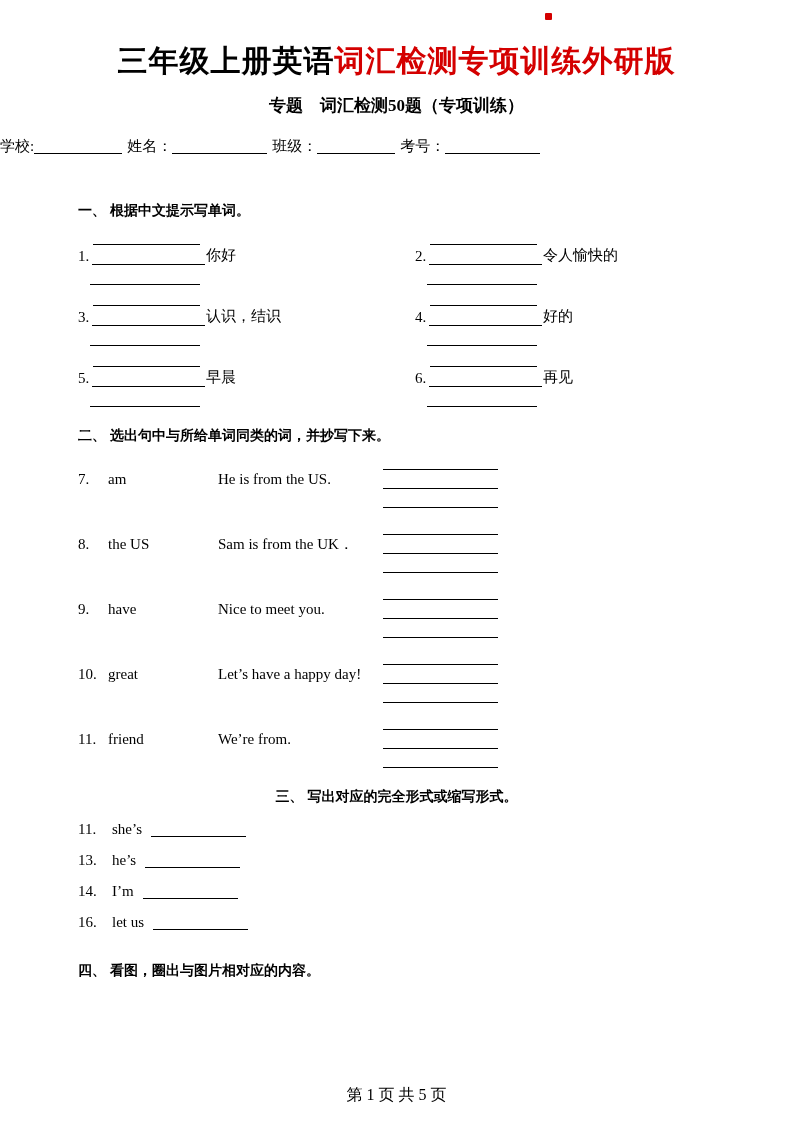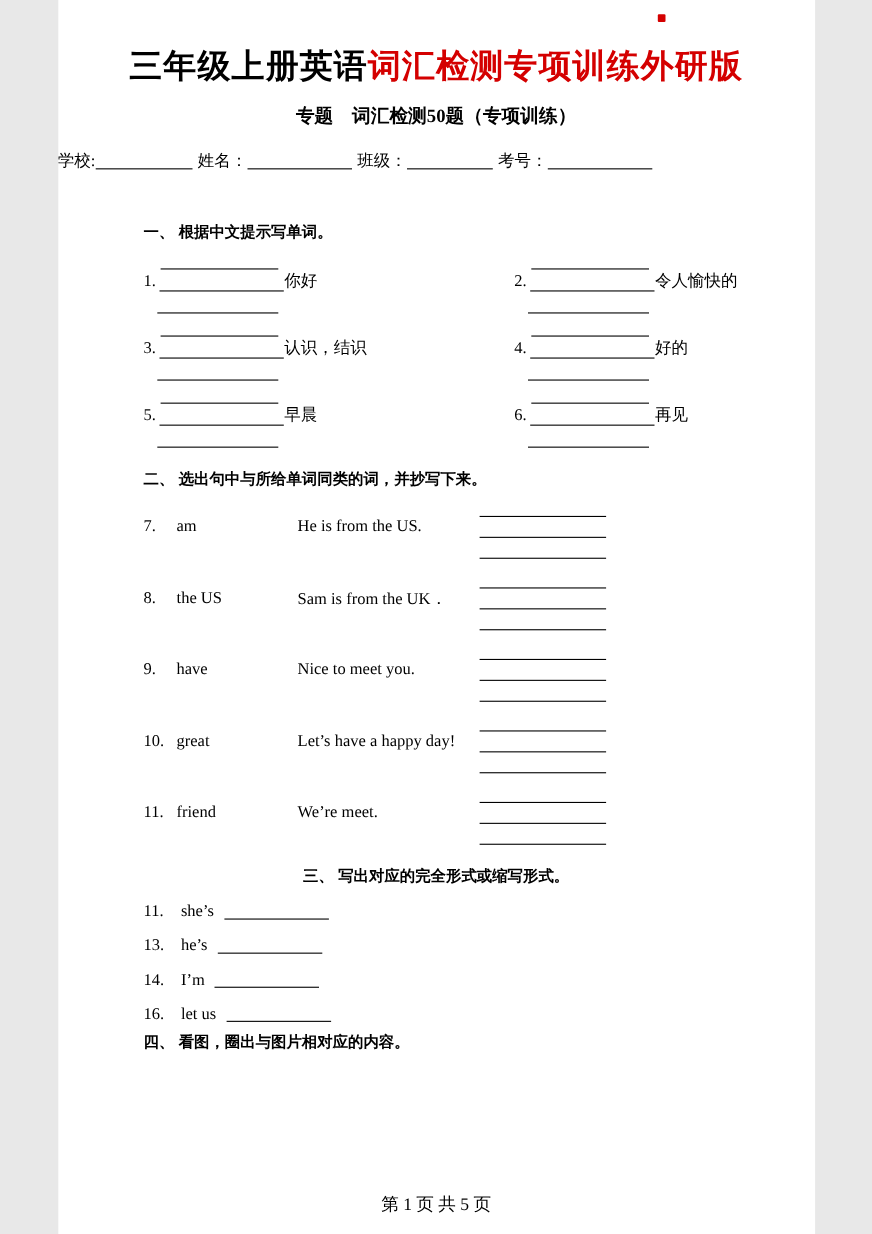--- a/index.html
+++ b/index.html
@@ -1,18 +1,18 @@
 <!DOCTYPE html>
 <html><head>
 <meta charset="utf-8">
 <style>
   html,body { margin:0; padding:0; background:#e8e8e8; }
   .page {
     position:relative;
-    width:688px; height:1122px;
+    width:793px; height:1122px;
     margin:0 auto;
     background:#ffffff;
     color:#000;
     font-family:"Liberation Serif","DejaVu Serif",serif;
     overflow:hidden;
   }
   .red-dot {
     position:absolute; top:13px; left:545px;
     width:7px; height:7px; background:#d40000; border-radius:1px;
   }
@@ -76,21 +76,21 @@
   #s3-heading { margin-top:20px;text-align:center; }
   .s3-list { margin-top:8px; }
   .s3-item { height:31px; line-height:31px; font-size:15px; white-space:nowrap; }
   .s3-num { display:inline-block; width:34px; }
   .s3-blank {
     display:inline-block; width:95px;
     border-bottom:1px solid #000;
     position:relative; top:3px;
     margin-left:9px;
   }
-  #s4-heading { margin-top:1px; }
+  #s4-heading { margin-top:24px; }
   .footer {
     position:absolute; bottom:16px; left:0; right:0;
     text-align:center; font-size:16px;
   }
 </style>
 </head>
 <body>
 
 <div class="page">
 
@@ -240,21 +240,21 @@
         <span class="s2-lines">
             <span class="ln"></span>
             <span class="ln"></span>
             <span class="ln"></span>
           </span>
       </div>
 
       <div class="s2-item">
         <span class="s2-num">11.</span>
         <span class="s2-word">friend</span>
-        <span class="s2-sentence">We’re meet.</span>
+        <span class="s2-sentence">We’re from.</span>
         <span class="s2-lines">
             <span class="ln"></span>
             <span class="ln"></span>
             <span class="ln"></span>
           </span>
       </div>
 
     </div>
 
     <div class="sec-heading" id="s3-heading">三、 写出对应的完全形式或缩写形式。</div>

